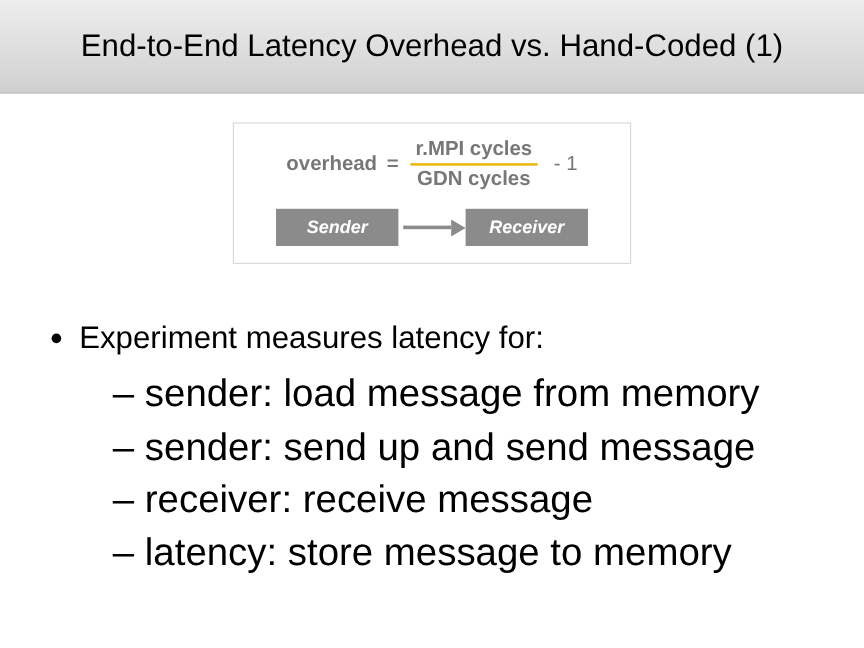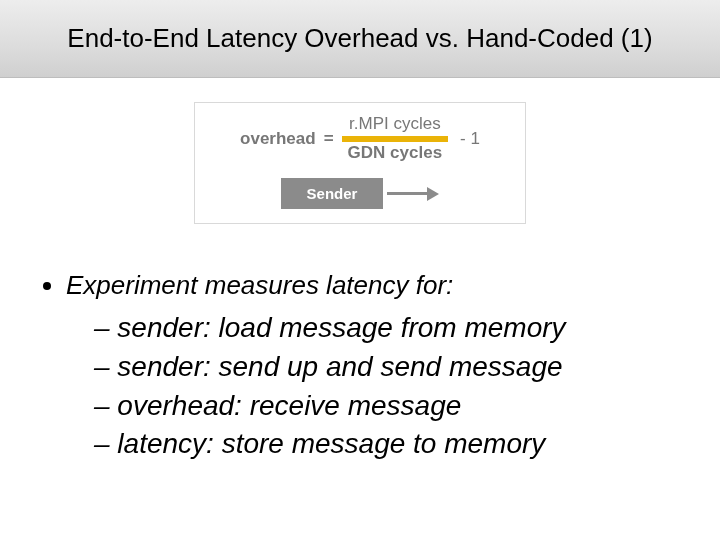--- a/index.html
+++ b/index.html
@@ -45,39 +45,40 @@
   }
   .formula .lhs { font-weight: bold; }
   .formula .eq  { font-weight: bold; }
   .frac {
     display: inline-flex;
     flex-direction: column;
     align-items: center;
     line-height: 1.1;
   }
   .frac .num {
-    font-weight: normal;
+    font-weight: bold;
     padding: 0 6px 2px 6px;
   }
   .frac .den {
-    border-top: 6px solid #eab308;
+    border-top: 2px solid #eab308;
     font-weight: bold;
     padding: 2px 6px 0 6px;
   }
   .formula .trail {
     color: #777;
     font-size: 17px;
     margin-left: 4px;
   }
   .diagram {
     margin: 16px auto 0 auto;
     display: flex;
     align-items: center;
     justify-content: center;
     gap: 0;
+    font-style: italic;
   }
   .node {
     background: #8b8b8b;
     color: #fff;
     font-weight: bold;
     font-size: 15px;
     padding: 7px 16px;
     text-align: center;
     min-width: 70px;
   }
@@ -96,32 +97,31 @@
   }
   .arrow-head {
     width: 0; height: 0;
     border-top: 7px solid transparent;
     border-bottom: 7px solid transparent;
     border-left: 12px solid #8b8b8b;
   }
   .body {
     margin: 46px 36px 0 36px;
     font-size: 26px;
-    font-style: italic;
   }
   ul.top {
     list-style: disc;
     margin: 0;
     padding-left: 30px;
   }
   ul.sub {
     list-style: none;
     margin: 8px 0 0 0;
     padding-left: 28px;
-    font-size: 28px;
+    font-size: 32px;
   }
   ul.sub li::before {
     content: "– ";
   }
   ul.sub li {
     line-height: 1.38;
   }
 </style>
 </head>
 <body>
@@ -142,30 +142,31 @@
       </span>
       <span class="trail">- 1</span>
     </div>
 
     <div class="diagram">
       <div class="node">Sender</div>
       <div class="arrow-wrap">
         <div class="arrow-line"></div>
         <div class="arrow-head"></div>
       </div>
+      <div class="node">Receiver</div>
     </div>
   </div>
 
   <div class="body">
     <ul class="top">
       <li>
         <span>Experiment measures latency for:</span>
         <ul class="sub">
           <li>sender: load message from memory</li>
           <li>sender: send up and send message</li>
-          <li>overhead: receive message</li>
+          <li>receiver: receive message</li>
           <li>latency: store message to memory</li>
         </ul>
       </li>
     </ul>
   </div>
 
 </div>
 
 </body></html>

